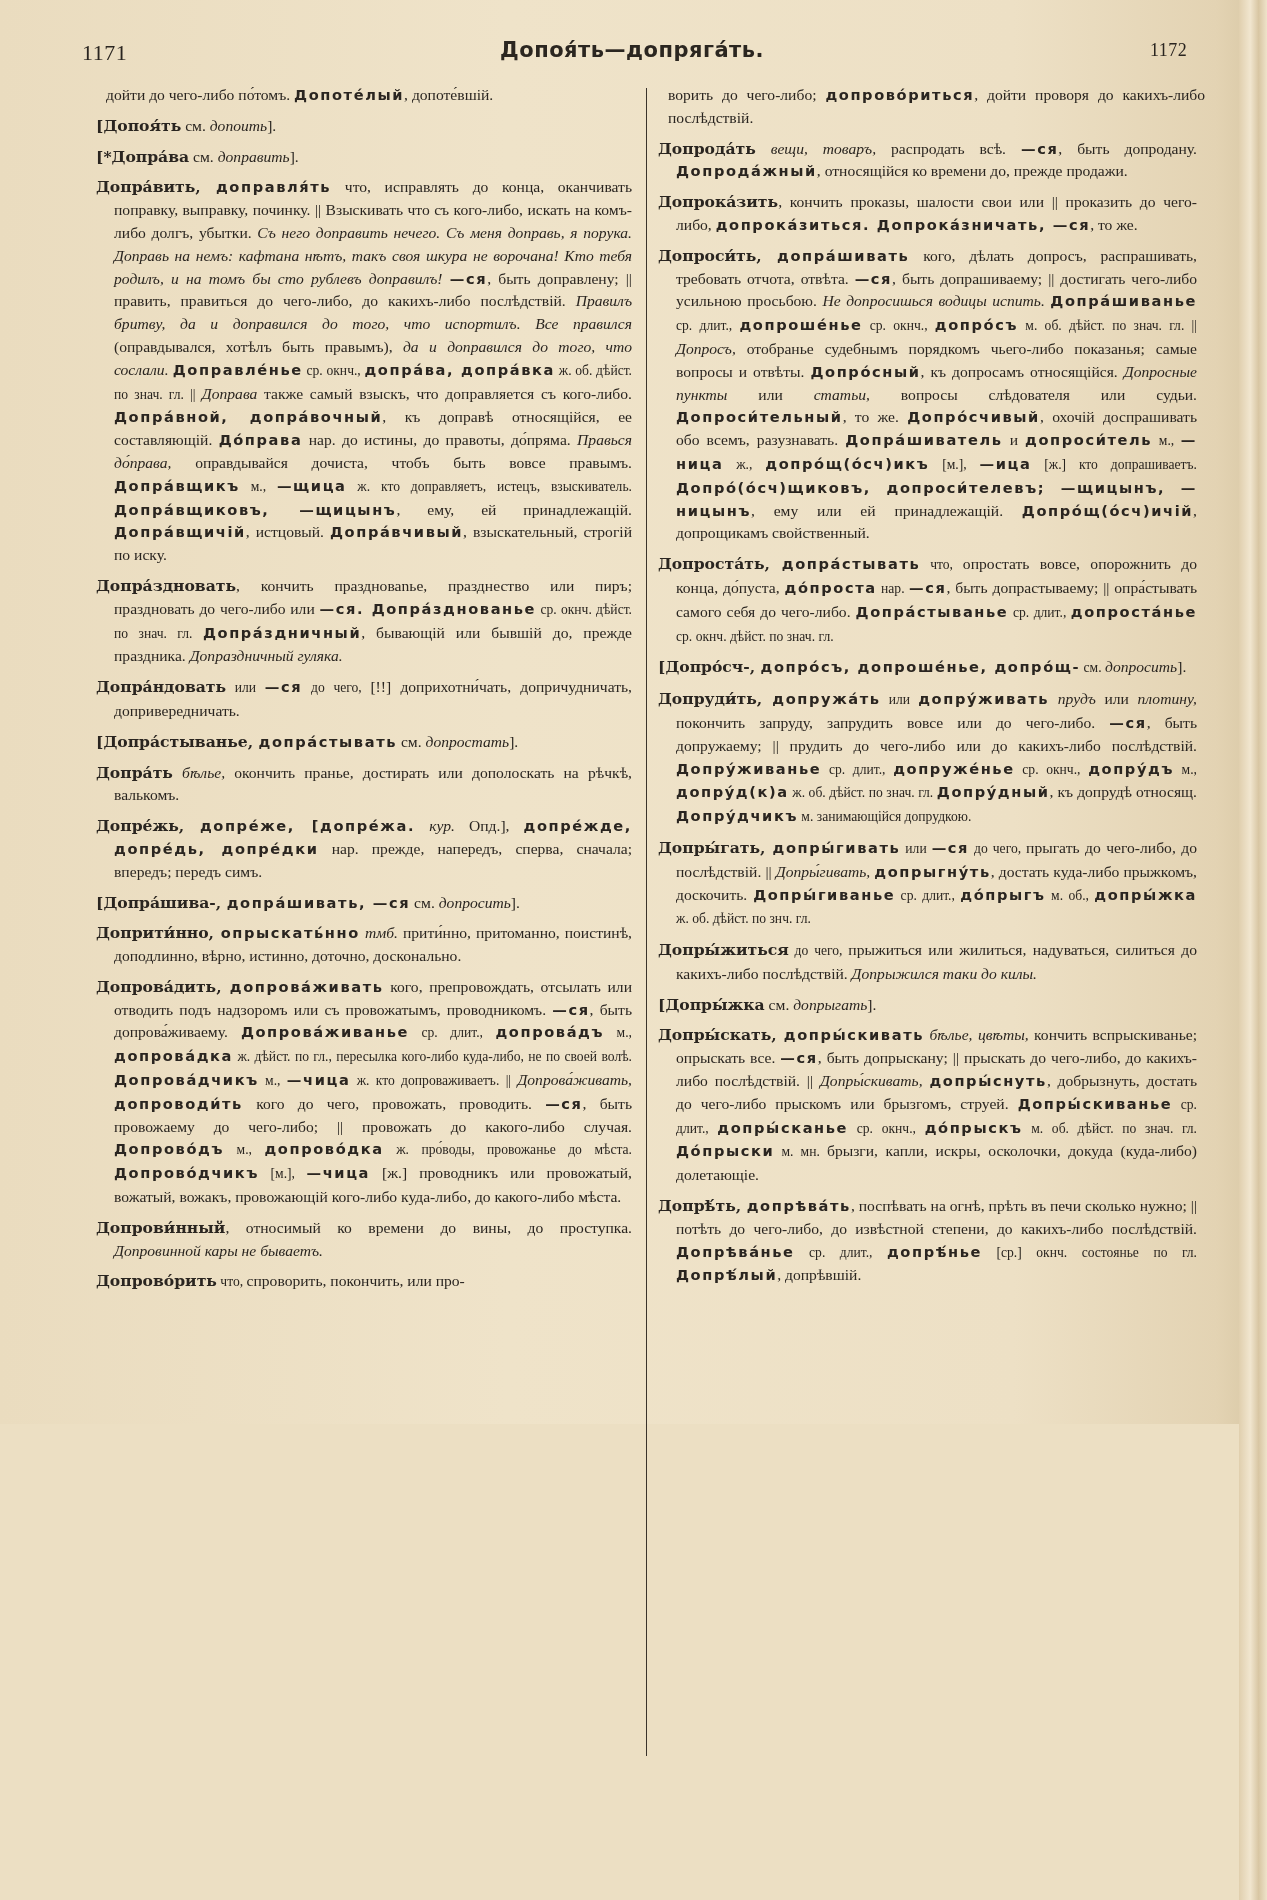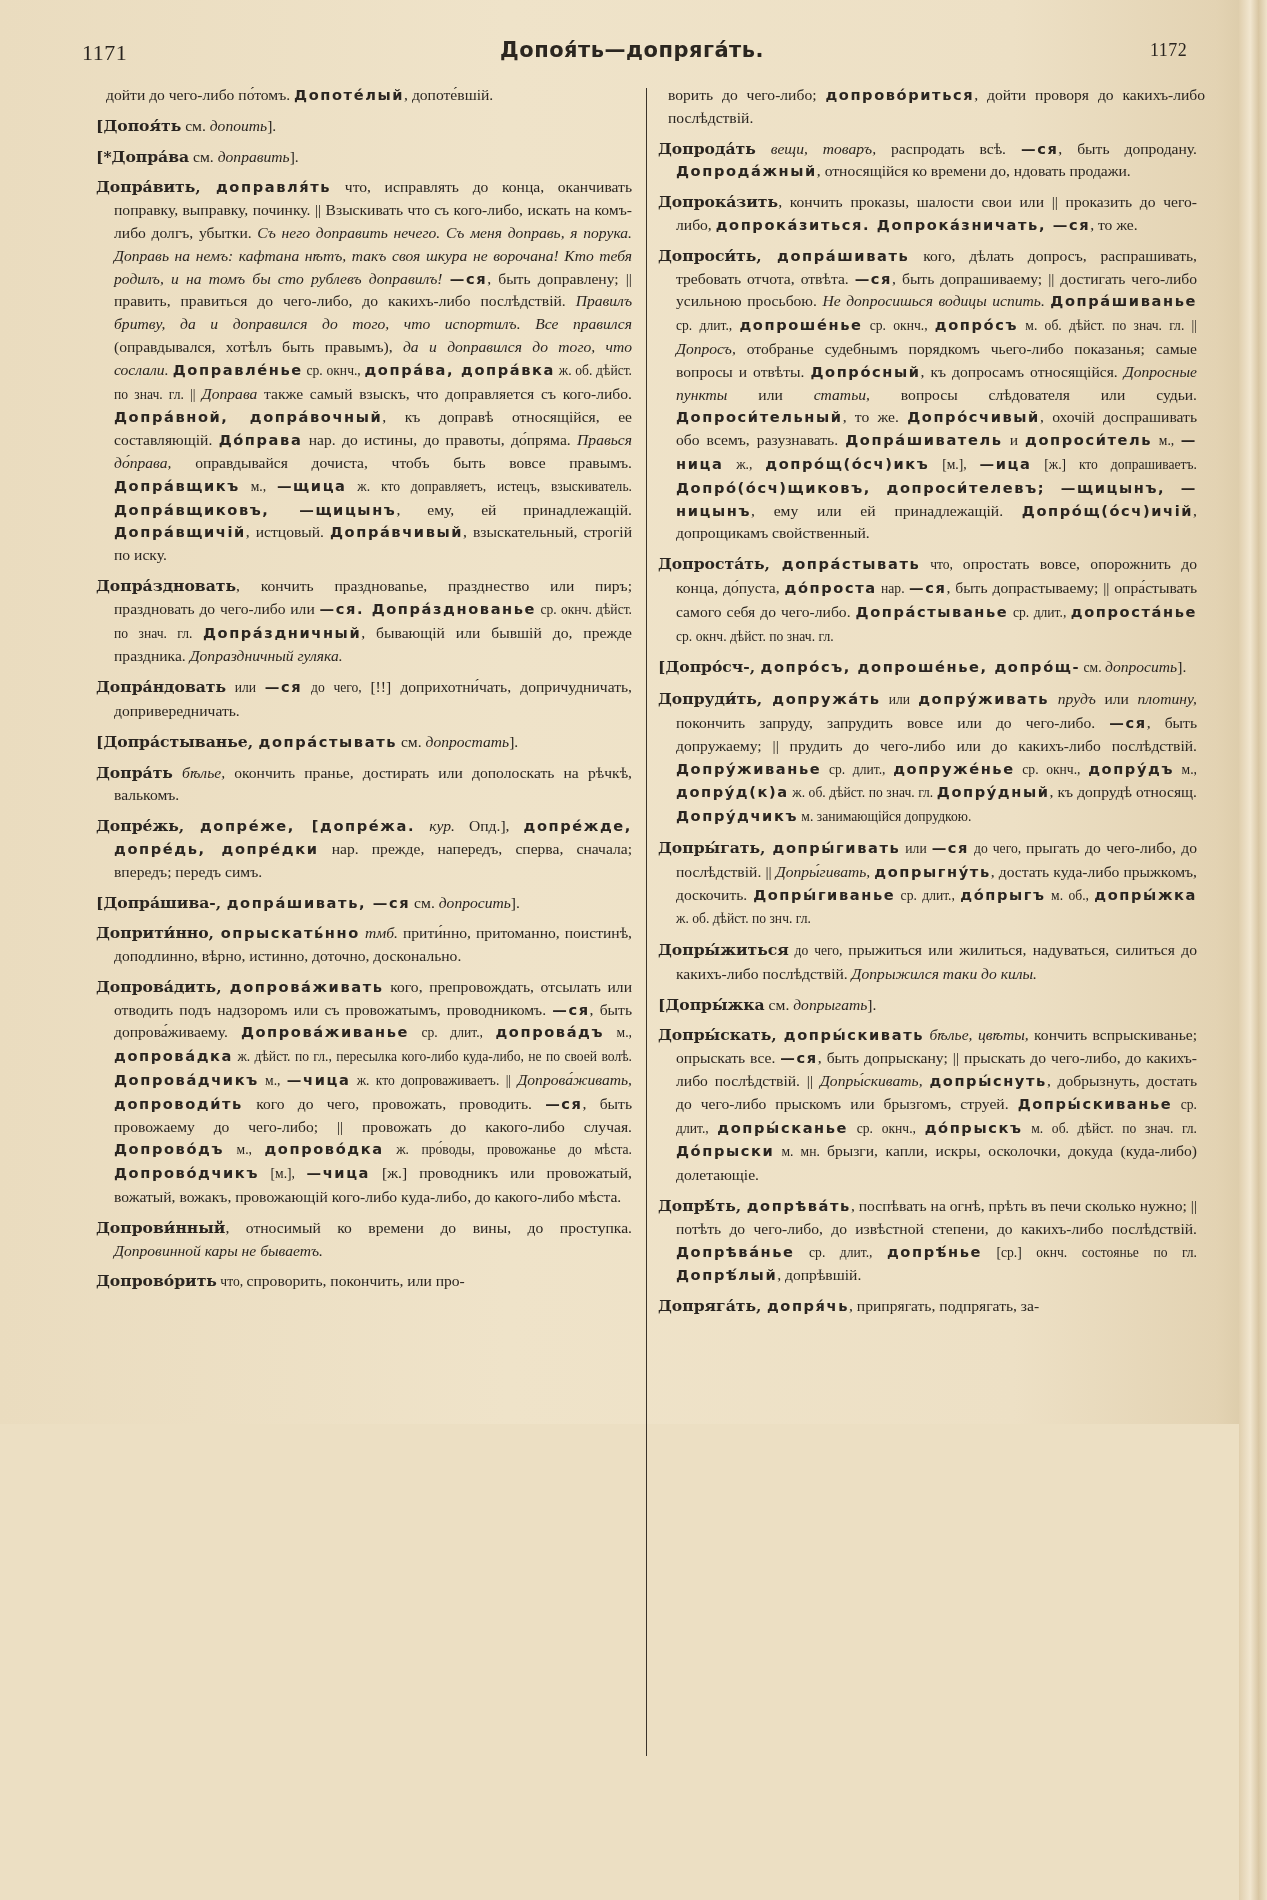--- a/index.html
+++ b/index.html
@@ -68,26 +68,25 @@
       <p class="entry"><span class="hw">Допре́жь, </span><span class="sb">допре́же, [допре́жа.</span><span> </span><span class="it">кур.</span><span> Опд.], </span><span class="sb">допре́жде, допре́дь, допре́дки</span><span> нар. прежде, напередъ, сперва, сначала; впередъ; передъ симъ.</span></p>
       <p class="entry"><span class="hw">[Допра́шива-, </span><span class="sb">допра́шивать, —ся</span><span> см. </span><span class="it">допросить</span><span>].</span></p>
       <p class="entry"><span class="hw">Доприти́нно, </span><span class="sb">опрыскать́нно</span><span> </span><span class="it">тмб.</span><span> прити́нно, притоманно, поистинѣ, доподлинно, вѣрно, истинно, доточно, досконально.</span></p>
       <p class="entry"><span class="hw">Допрова́дить, </span><span class="sb">допрова́живать</span><span> кого, препровождать, отсылать или отводить подъ надзоромъ или съ провожатымъ, проводникомъ. </span><span class="sb">—ся</span><span>, быть допрова́живаему. </span><span class="sb">Допрова́живанье</span><span class="sm"> ср. длит., </span><span class="sb">допрова́дъ</span><span class="sm"> м., </span><span class="sb">допрова́дка</span><span class="sm"> ж. дѣйст. по гл., пересылка кого-либо куда-либо, не по своей волѣ. </span><span class="sb">Допрова́дчикъ</span><span class="sm"> м., </span><span class="sb">—чица</span><span class="sm"> ж. кто допроваживаетъ. || </span><span class="it">Допрова́живать,</span><span> </span><span class="sb">допроводи́ть</span><span> кого до чего, провожать, проводить. </span><span class="sb">—ся</span><span>, быть провожаему до чего-либо; || провожать до какого-либо случая. </span><span class="sb">Допрово́дъ</span><span class="sm"> м., </span><span class="sb">допрово́дка</span><span class="sm"> ж. про́воды, провожанье до мѣста. </span><span class="sb">Допрово́дчикъ</span><span class="sm"> [м.], </span><span class="sb">—чица</span><span> [ж.] проводникъ или провожатый, вожатый, вожакъ, провожающій кого-либо куда-либо, до какого-либо мѣста.</span></p>
       <p class="entry"><span class="hw">Допрови́нный</span><span>, относимый ко времени до вины, до проступка. </span><span class="it">Допровинной кары не бываетъ.</span></p>
       <p class="entry"><span class="hw">Допрово́рить</span><span class="sm"> что, </span><span>спроворить, покончить, или про-</span></p>
     </div>
   <div class="divider"></div>
   <div class="col col-right">
       <p class="cont"><span>ворить до чего-либо; </span><span class="sb">допрово́риться</span><span>, дойти проворя до какихъ-либо послѣдствій.</span></p>
-      <p class="entry"><span class="hw">Допрода́ть</span><span> </span><span class="it">вещи, товаръ,</span><span> распродать всѣ. </span><span class="sb">—ся</span><span>, быть допродану. </span><span class="sb">Допрода́жный</span><span>, относящійся ко времени до, ндовать продажи.</span></p>
+      <p class="entry"><span class="hw">Допрода́ть</span><span> </span><span class="it">вещи, товаръ,</span><span> распродать всѣ. </span><span class="sb">—ся</span><span>, быть допродану. </span><span class="sb">Допрода́жный</span><span>, относящійся ко времени до, прежде продажи.</span></p>
       <p class="entry"><span class="hw">Допрока́зить</span><span>, кончить проказы, шалости свои или || проказить до чего-либо, </span><span class="sb">допрока́зиться. Допрока́зничать, —ся</span><span>, то же.</span></p>
       <p class="entry"><span class="hw">Допроси́ть, </span><span class="sb">допра́шивать</span><span> кого, дѣлать допросъ, распрашивать, требовать отчота, отвѣта. </span><span class="sb">—ся</span><span>, быть допрашиваему; || достигать чего-либо усильною просьбою. </span><span class="it">Не допросишься водицы испить.</span><span> </span><span class="sb">Допра́шиванье</span><span class="sm"> ср. длит., </span><span class="sb">допроше́нье</span><span class="sm"> ср. окнч., </span><span class="sb">допро́съ</span><span class="sm"> м. об. дѣйст. по знач. гл. || </span><span class="it">Допросъ,</span><span> отобранье судебнымъ порядкомъ чьего-либо показанья; самые вопросы и отвѣты. </span><span class="sb">Допро́сный</span><span>, къ допросамъ относящійся. </span><span class="it">Допросные пункты</span><span> или </span><span class="it">статьи,</span><span> вопросы слѣдователя или судьи. </span><span class="sb">Допроси́тельный</span><span>, то же. </span><span class="sb">Допро́счивый</span><span>, охочій доспрашивать обо всемъ, разузнавать. </span><span class="sb">Допра́шиватель</span><span> и </span><span class="sb">допроси́тель</span><span class="sm"> м., </span><span class="sb">—ница</span><span class="sm"> ж., </span><span class="sb">допро́щ(о́сч)икъ</span><span class="sm"> [м.], </span><span class="sb">—ица</span><span class="sm"> [ж.] кто допрашиваетъ. </span><span class="sb">Допро́(о́сч)щиковъ, допроси́телевъ; —щицынъ, —ницынъ</span><span>, ему или ей принадлежащій. </span><span class="sb">Допро́щ(о́сч)ичій</span><span>, допрощикамъ свойственный.</span></p>
       <p class="entry"><span class="hw">Допроста́ть, </span><span class="sb">допра́стывать</span><span class="sm"> что, </span><span>опростать вовсе, опорожнить до конца, до́пуста, </span><span class="sb">до́проста</span><span class="sm"> нар. </span><span class="sb">—ся</span><span>, быть допрастываему; || опра́стывать самого себя до чего-либо. </span><span class="sb">Допра́стыванье</span><span class="sm"> ср. длит., </span><span class="sb">допроста́нье</span><span class="sm"> ср. окнч. дѣйст. по знач. гл.</span></p>
       <p class="entry"><span class="hw">[Допро́сч-, </span><span class="sb">допро́съ, допроше́нье, допро́щ-</span><span class="sm"> см. </span><span class="it">допросить</span><span>].</span></p>
       <p class="entry"><span class="hw">Допруди́ть, </span><span class="sb">допружа́ть</span><span class="sm"> или </span><span class="sb">допру́живать</span><span> </span><span class="it">прудъ</span><span> или </span><span class="it">плотину,</span><span> покончить запруду, запрудить вовсе или до чего-либо. </span><span class="sb">—ся</span><span>, быть допружаему; || прудить до чего-либо или до какихъ-либо послѣдствій. </span><span class="sb">Допру́живанье</span><span class="sm"> ср. длит., </span><span class="sb">допруже́нье</span><span class="sm"> ср. окнч., </span><span class="sb">допру́дъ</span><span class="sm"> м., </span><span class="sb">допру́д(к)а</span><span class="sm"> ж. об. дѣйст. по знач. гл. </span><span class="sb">Допру́дный</span><span>, къ допрудѣ относящ. </span><span class="sb">Допру́дчикъ</span><span class="sm"> м. занимающійся допрудкою.</span></p>
       <p class="entry"><span class="hw">Допры́гать, </span><span class="sb">допры́гивать</span><span class="sm"> или </span><span class="sb">—ся</span><span class="sm"> до чего, </span><span>прыгать до чего-либо, до послѣдствій. || </span><span class="it">Допры́гивать,</span><span> </span><span class="sb">допрыгну́ть</span><span>, достать куда-либо прыжкомъ, доскочить. </span><span class="sb">Допры́гиванье</span><span class="sm"> ср. длит., </span><span class="sb">до́прыгъ</span><span class="sm"> м. об., </span><span class="sb">допры́жка</span><span class="sm"> ж. об. дѣйст. по знч. гл.</span></p>
       <p class="entry"><span class="hw">Допры́житься</span><span class="sm"> до чего, </span><span>прыжиться или жилиться, надуваться, силиться до какихъ-либо послѣдствій. </span><span class="it">Допрыжился таки до килы.</span></p>
       <p class="entry"><span class="hw">[Допры́жка</span><span> см. </span><span class="it">допрыгать</span><span>].</span></p>
       <p class="entry"><span class="hw">Допры́скать, </span><span class="sb">допры́скивать</span><span> </span><span class="it">бѣлье, цвѣты,</span><span> кончить вспрыскиванье; опрыскать все. </span><span class="sb">—ся</span><span>, быть допрыскану; || прыскать до чего-либо, до какихъ-либо послѣдствій. || </span><span class="it">Допры́скивать,</span><span> </span><span class="sb">допры́снуть</span><span>, добрызнуть, достать до чего-либо прыскомъ или брызгомъ, струей. </span><span class="sb">Допры́скиванье</span><span class="sm"> ср. длит., </span><span class="sb">допры́сканье</span><span class="sm"> ср. окнч., </span><span class="sb">до́прыскъ</span><span class="sm"> м. об. дѣйст. по знач. гл. </span><span class="sb">До́прыски</span><span class="sm"> м. мн. </span><span>брызги, капли, искры, осколочки, докуда (куда-либо) долетающіе.</span></p>
       <p class="entry"><span class="hw">Допрѣ́ть, </span><span class="sb">допрѣва́ть</span><span>, поспѣвать на огнѣ, прѣть въ печи сколько нужно; || потѣть до чего-либо, до извѣстной степени, до какихъ-либо послѣдствій. </span><span class="sb">Допрѣва́нье</span><span class="sm"> ср. длит., </span><span class="sb">допрѣ́нье</span><span class="sm"> [ср.] окнч. состоянье по гл. </span><span class="sb">Допрѣ́лый</span><span>, допрѣвшій.</span></p>
-      <p class="entry"><span class="hw">Допряга́ть, </span><span class="sb">допря́чь</span><span>, припрягать, подпрягать, за-</span></p>
     </div>
 </div>
 
 </body></html>

